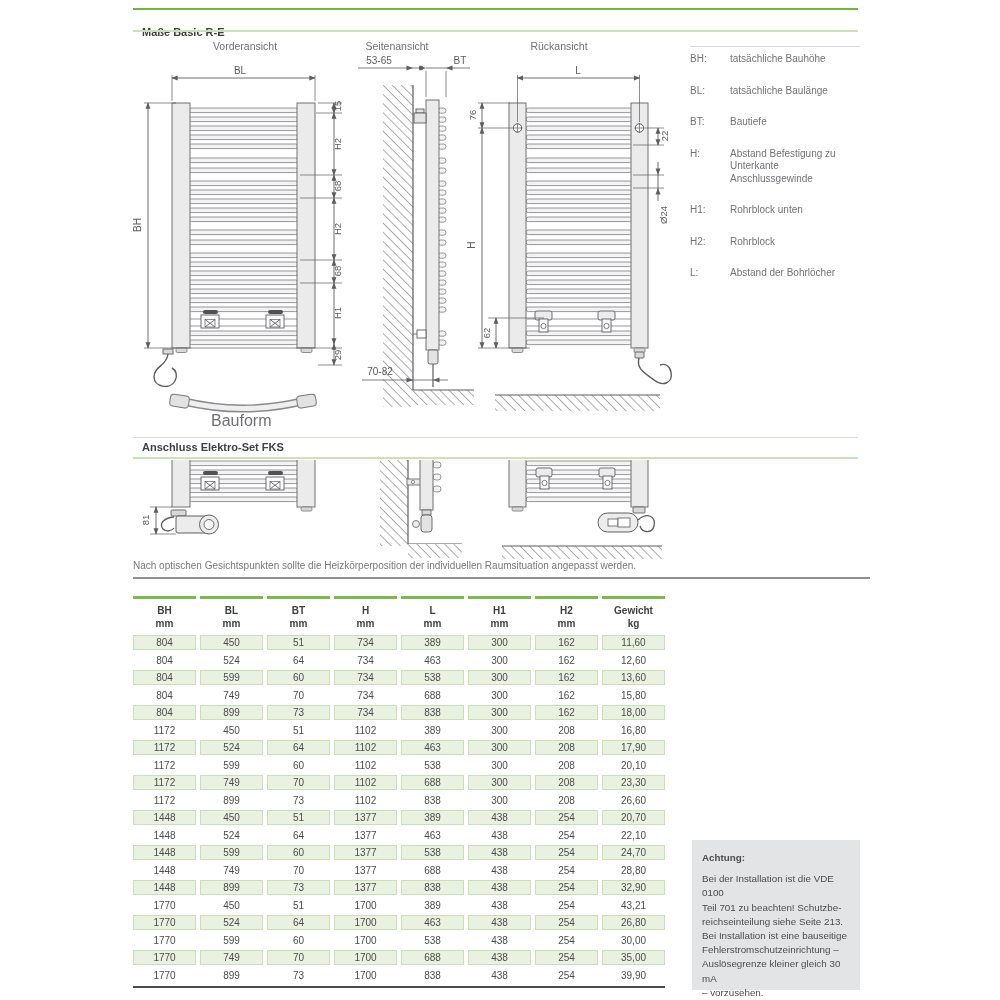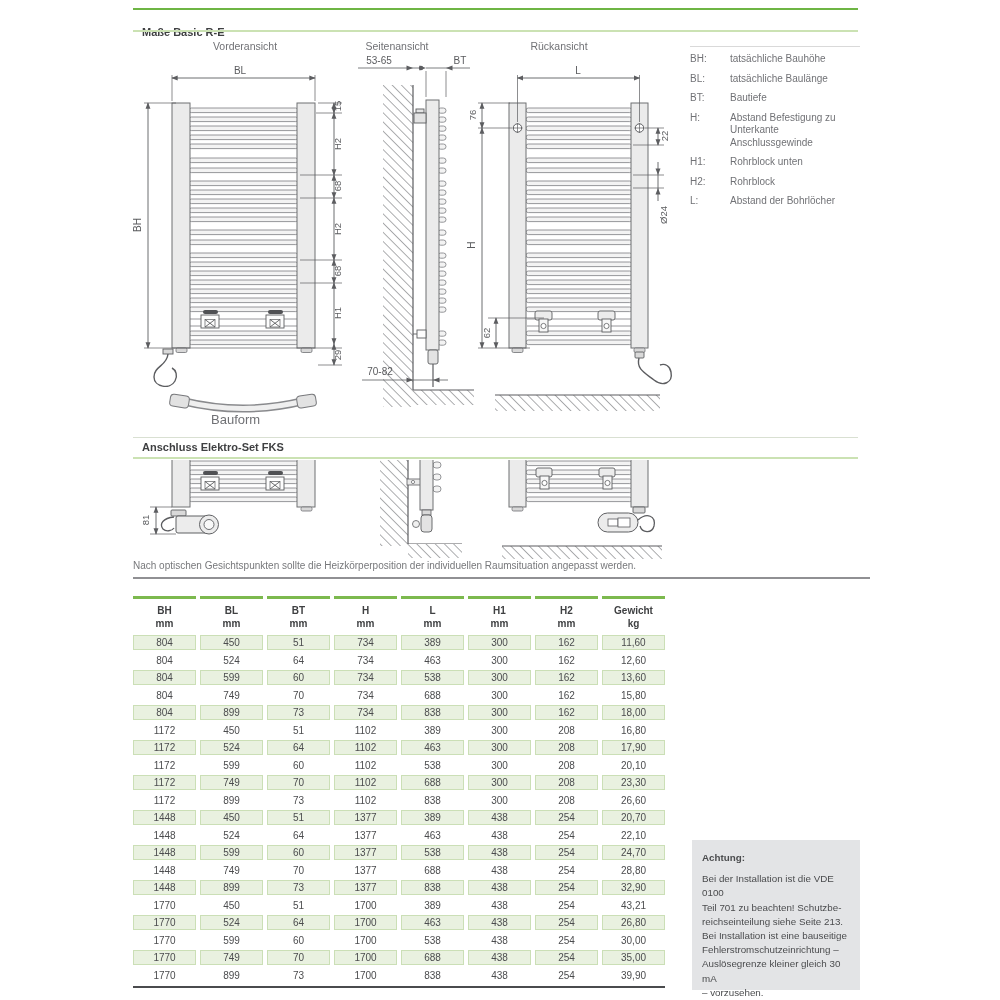--- a/index.html
+++ b/index.html
@@ -2,24 +2,24 @@
 <html><head>
 <meta charset="utf-8">
 <style>
   html,body{margin:0;padding:0;background:#fff;}
   #page{position:relative;width:1000px;height:1000px;background:#fff;overflow:hidden;
         font-family:"Liberation Sans",sans-serif;color:#4b4c4e;}
   .abs{position:absolute;}
   .rule{position:absolute;height:2px;}
   .sec-title{position:absolute;font-size:11px;font-weight:bold;color:#3f4042;}
   .view-title{position:absolute;font-size:10.5px;color:#707175;text-align:center;width:130px;}
-  .small-label{position:absolute;font-size:13px;color:#707175;padding-left:38px;}
+  .small-label{position:absolute;font-size:16px;color:#707175;padding-left:38px;}
   
   #legend{position:absolute;left:690px;top:53px;width:172px;display:grid;
-          grid-template-columns:40px 132px;row-gap:7px;font-size:10px;color:#717276;line-height:12.5px;}
+          grid-template-columns:40px 132px;row-gap:19px;font-size:10px;color:#717276;line-height:12.5px;}
   
   #note{position:absolute;left:133px;top:560px;font-size:10px;color:#77787b;}
   
   #tablewrap{position:absolute;left:133px;top:596px;width:532px;}
   .dimgrid{display:grid;grid-template-columns:repeat(8,63px);column-gap:4px;row-gap:2.5px;}
   .bar{height:3px;background:#7cb94e;}
   .hcell{height:29px;text-align:center;font-size:10px;font-weight:bold;color:#3f4042;line-height:13px;padding-top:2px;}
   .cell{height:15px;line-height:14px;font-size:10px;text-align:center;color:#4b4c4e;
         border:1px solid transparent;box-sizing:border-box;background:#fff;}
   .cell.green{background:#e9f1e0;border-color:#cbdfb6;}

